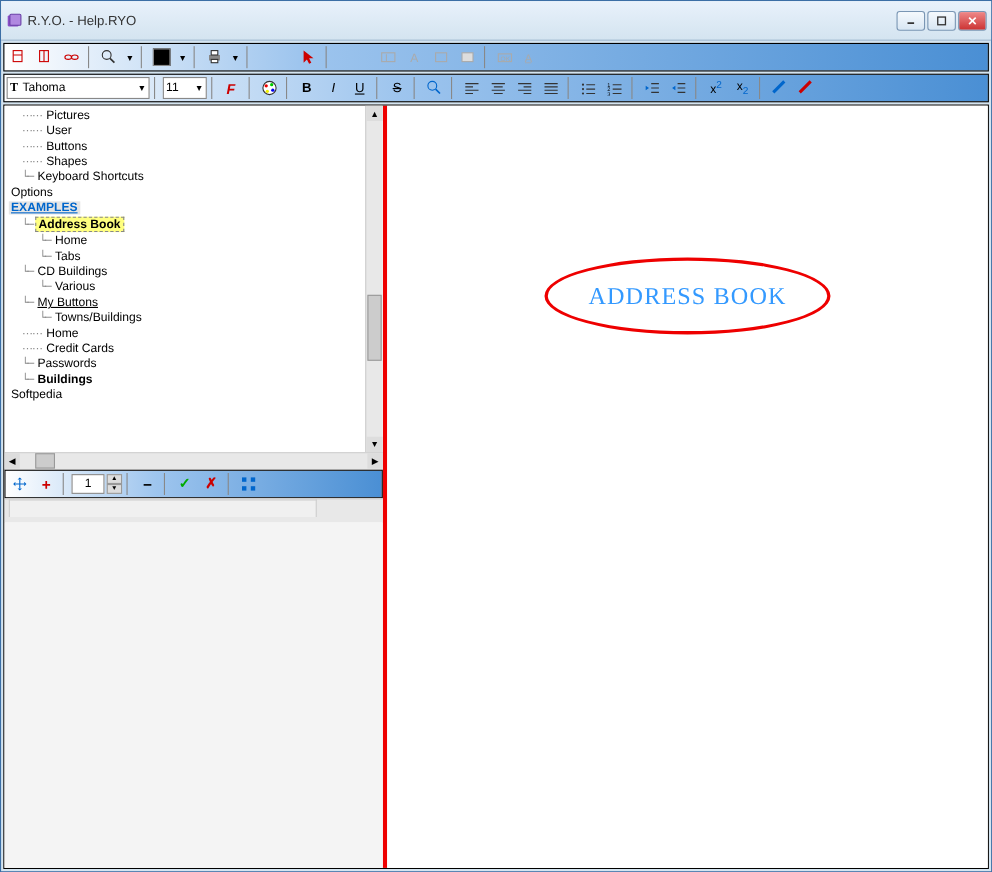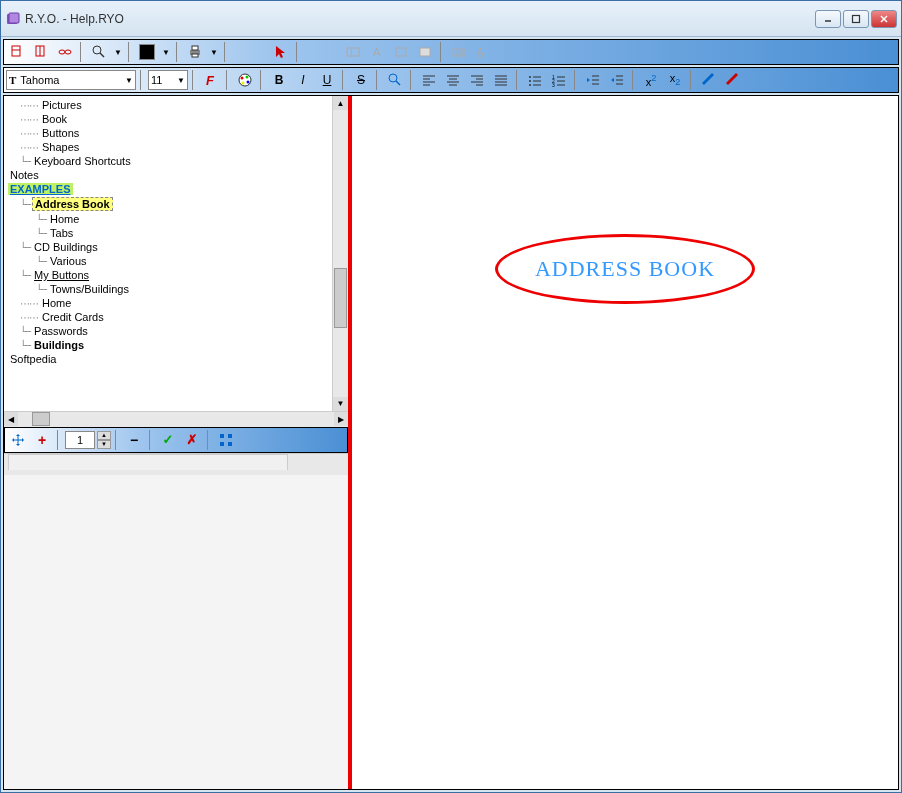--- a/index.html
+++ b/index.html
@@ -25,21 +25,21 @@
 .left-panel { width: 348px; display: flex; flex-direction: column; border-right: 4px solid #e00; }
 .tree-area { flex: 1; background: #fff; overflow: auto; position: relative; }
 .tree { padding: 2px 4px; font-size: 11px; }
 .tree-item { display: flex; align-items: center; padding: 1px 0; cursor: pointer; white-space: nowrap; }
 .tree-item .dots { color: #888; margin-right: 2px; font-size: 10px; letter-spacing: -1px; }
 .tree-item.indent1 { padding-left: 12px; }
 .tree-item.indent2 { padding-left: 28px; }
 .tree-label { padding: 0 2px; }
 .tree-label.selected { background: #ffff80; border: 1px dashed #888; }
 .tree-label.red-italic { color: #d00; font-style: italic; font-weight: bold; }
-.tree-label.blue-underline { color: #0066cc; text-decoration: underline; font-weight: bold; background: #bef264; }
+.tree-label.blue-underline { color: #0066cc; text-decoration: underline; font-weight: bold; background: #e5e5e5; }
 .tree-label.underline { text-decoration: underline; }
 .tree-label.bold { font-weight: bold; }
 .tree-hscroll { height: 16px; background: #e8e8e8; border-top: 1px solid #ccc; display: flex; align-items: center; }
 .tree-hscroll .thumb { width: 18px; height: 14px; background: #ccc; border: 1px solid #999; margin-left: 14px; }
 .tree-hscroll .arrow { width: 14px; height: 14px; background: #ddd; display: flex; align-items: center; justify-content: center; font-size: 8px; }
 .vscroll { width: 16px; background: #e8e8e8; border-left: 1px solid #ccc; position: absolute; right: 0; top: 0; bottom: 0; display: flex; flex-direction: column; }
 .vscroll .arrow { height: 14px; background: #ddd; display: flex; align-items: center; justify-content: center; font-size: 8px; }
 .vscroll .track { flex: 1; position: relative; }
 .vscroll .thumb { position: absolute; left: 1px; right: 1px; background: #ccc; border: 1px solid #999; }
 .bottom-toolbar { height: 26px; background: linear-gradient(to right, #fff 0%, #9ec5ee 40%, #4a8fd4 100%); border: 1px solid #000; display: flex; align-items: center; padding: 0 2px; gap: 2px; }
@@ -322,36 +322,36 @@
   <div class="main-area">
     <div class="left-panel">
       <div class="tree-area">
         <div class="tree" id="tree">
             <div class="tree-item indent1">
               <span class="dots">⋯⋯</span>
               <span class="tree-label">Pictures</span>
             </div>
             <div class="tree-item indent1">
               <span class="dots">⋯⋯</span>
-              <span class="tree-label">Book</span>
+              <span class="tree-label">User</span>
             </div>
             <div class="tree-item indent1">
               <span class="dots">⋯⋯</span>
               <span class="tree-label">Buttons</span>
             </div>
             <div class="tree-item indent1">
               <span class="dots">⋯⋯</span>
               <span class="tree-label">Shapes</span>
             </div>
             <div class="tree-item indent1">
               <span class="dots" style="font-family:monospace">└─</span>
               <span class="tree-label">Keyboard Shortcuts</span>
             </div>
             <div class="tree-item indent0">
-              <span class="tree-label">Notes</span>
+              <span class="tree-label">Options</span>
             </div>
             <div class="tree-item indent0">
               <span class="tree-label blue-underline">EXAMPLES</span>
             </div>
             <div class="tree-item indent1">
               <span class="dots" style="font-family:monospace">└─</span>
               <span class="tree-label bold selected">Address Book</span>
             </div>
             <div class="tree-item indent2">
               <span class="dots" style="font-family:monospace">└─</span>

